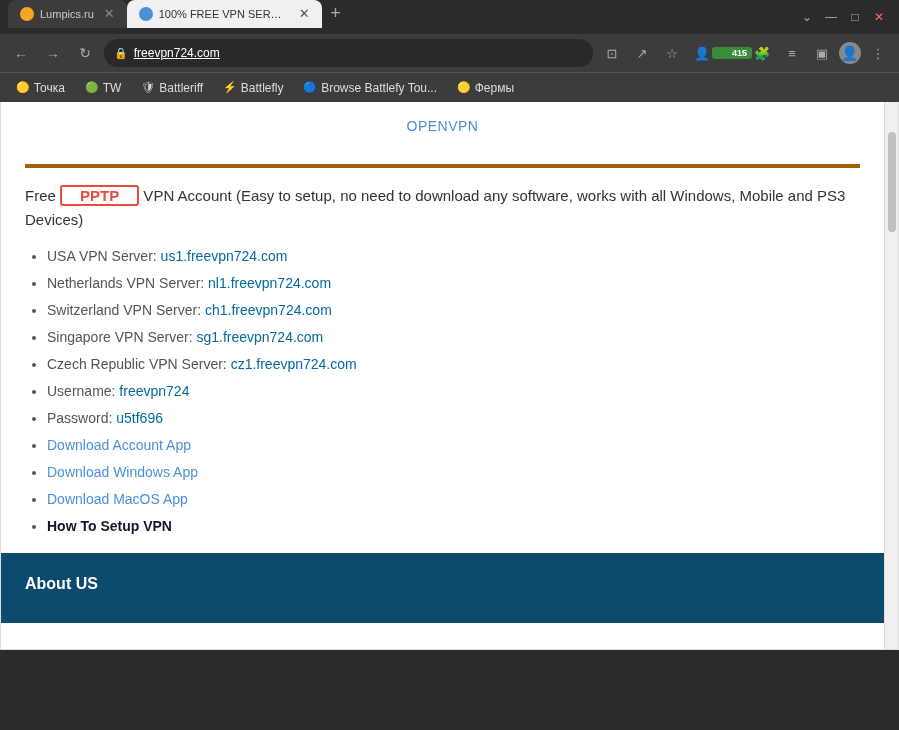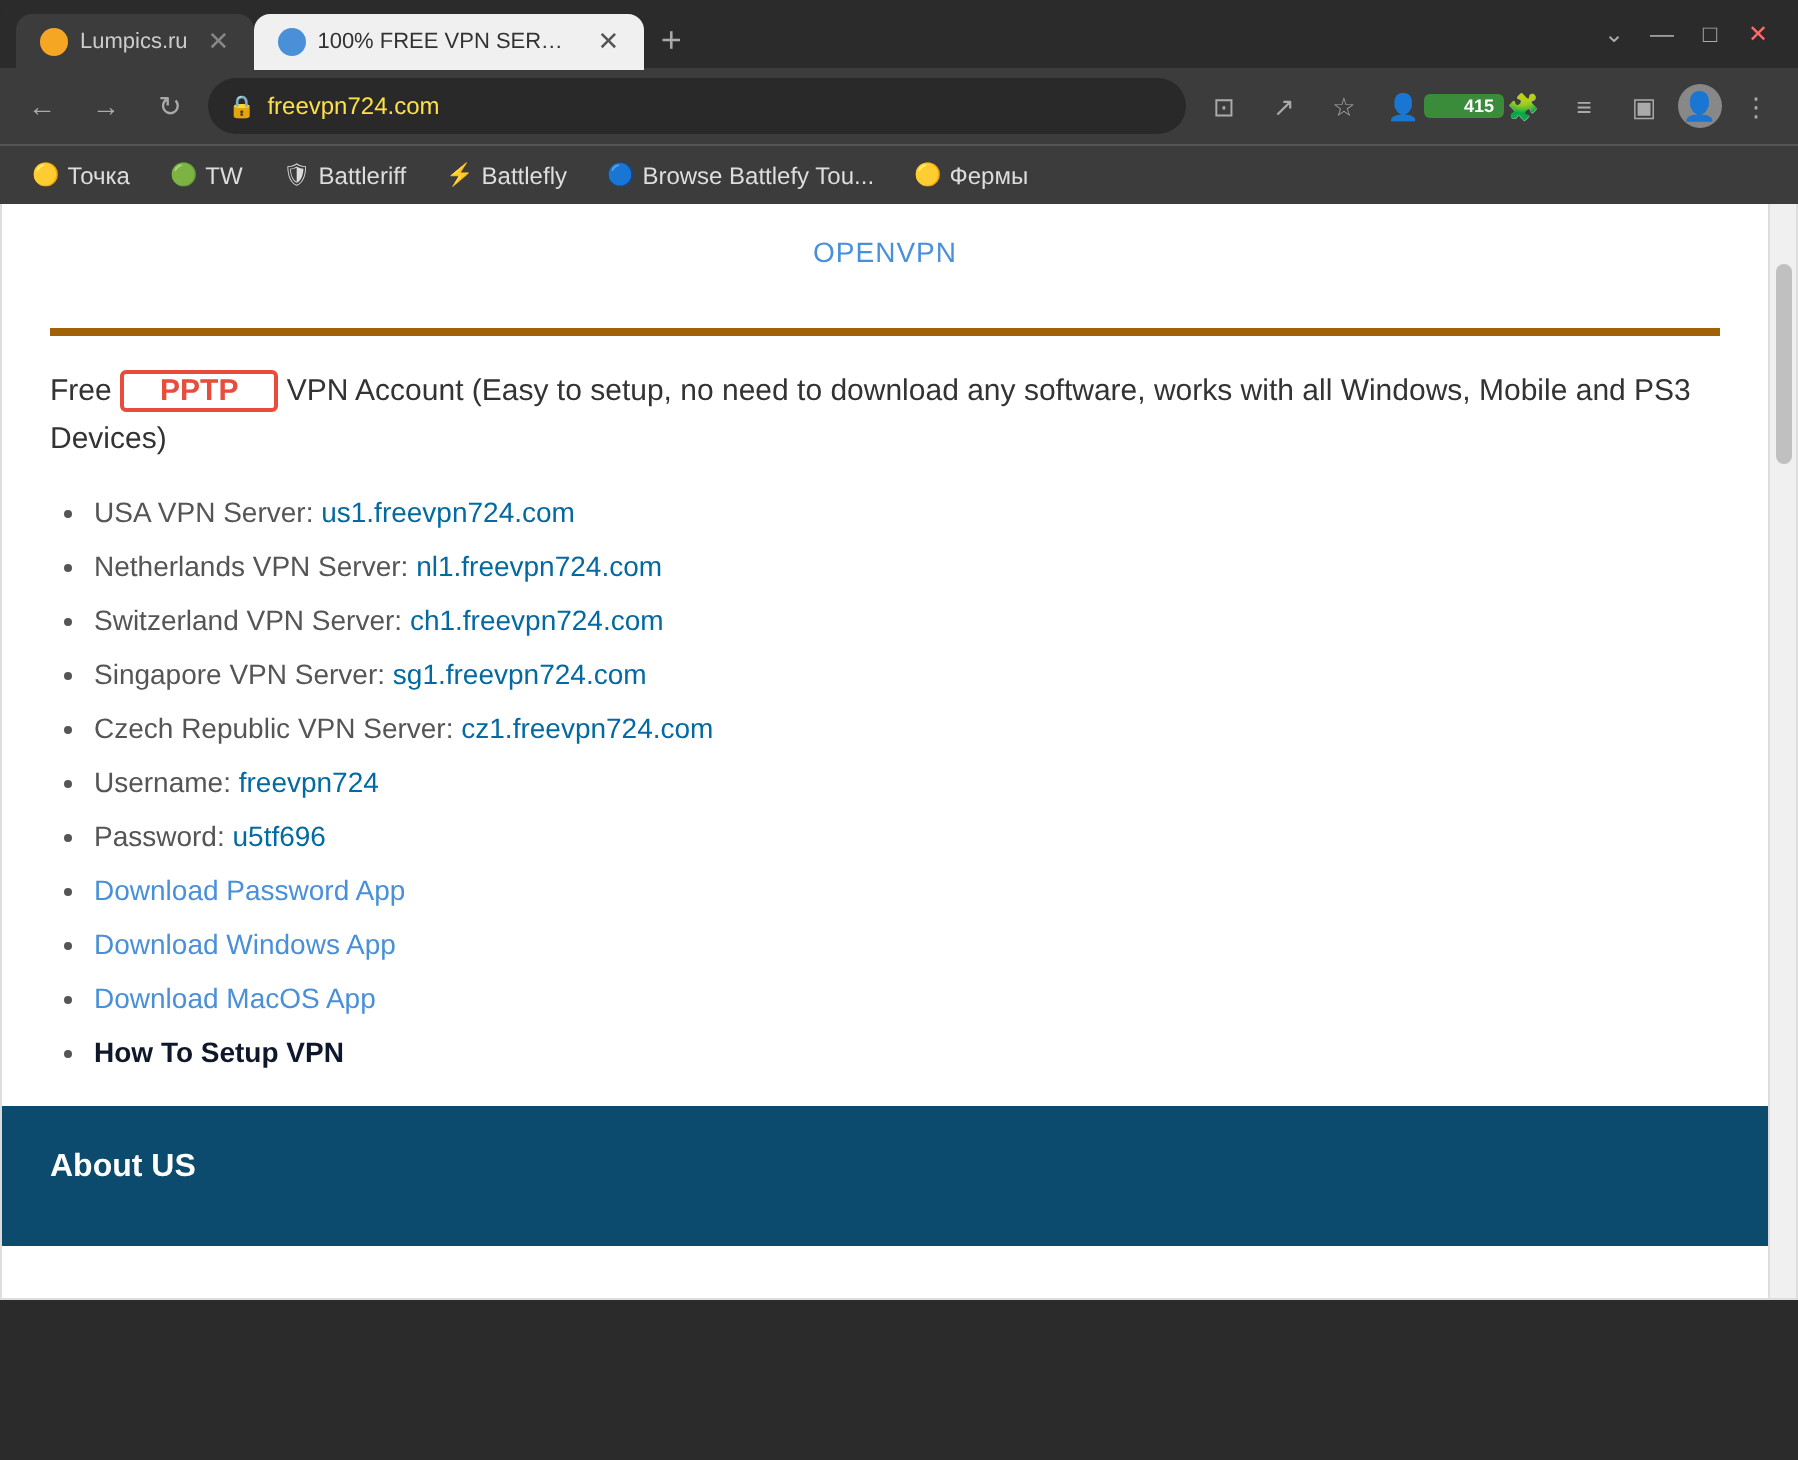--- a/index.html
+++ b/index.html
@@ -9,21 +9,21 @@
     .title-bar {
       background: #2b2b2b;
       height: 34px;
       display: flex;
       align-items: center;
       padding: 0 8px;
       justify-content: space-between;
     }
     .tab-bar {
       display: flex;
-      align-items: flex-end;
+      align-items: flex-start;
       flex: 1;
       height: 35px;
       gap: 0;
     }
     .tab {
       display: flex;
       align-items: center;
       height: 28px;
       padding: 0 12px;
       border-radius: 8px 8px 0 0;
@@ -90,21 +90,21 @@
       background: #292929;
       border-radius: 14px;
       display: flex;
       align-items: center;
       padding: 0 10px;
       gap: 6px;
       color: #ccc;
       font-size: 12px;
     }
     .lock-icon { color: #aaa; font-size: 11px; }
-    .address-text { color: #fde047; font-size: 12px; flex: 1; }
+    .address-text { color: #ffffff; font-size: 12px; flex: 1; text-decoration: underline; }
     .toolbar-icons {
       display: flex; align-items: center; gap: 4px;
     }
     .toolbar-icon {
       width: 26px; height: 26px;
       border-radius: 50%;
       display: flex; align-items: center; justify-content: center;
       color: #aaa; font-size: 13px; cursor: pointer;
     }
     .ext-badge {
@@ -307,21 +307,21 @@
           <li style="font-size:14px; color:#555; margin-bottom:6px;">
             <span>Czech Republic VPN Server:</span> <strong>cz1.freevpn724.com</strong>
           </li>
           <li style="font-size:14px; color:#555; margin-bottom:6px;">
             <span>Username:</span> <strong>freevpn724</strong>
           </li>
           <li style="font-size:14px; color:#555; margin-bottom:6px;">
             <span>Password:</span> <strong>u5tf696</strong>
           </li>
           <li style="font-size:14px; margin-bottom:6px;">
-            <a href="#" style="color:#4a90d9; text-decoration:none;">Download Password App</a>
+            <a href="#" style="color:#4a90d9; text-decoration:none;">Download Account App</a>
           </li>
           <li style="font-size:14px; margin-bottom:6px;">
             <a href="#" style="color:#4a90d9; text-decoration:none;">Download Windows App</a>
           </li>
           <li style="font-size:14px; margin-bottom:6px;">
             <a href="#" style="color:#4a90d9; text-decoration:none;">Download MacOS App</a>
           </li>
           <li style="font-size:14px; margin-bottom:6px;">
             <a href="#" style="color:#0f172a; text-decoration:none;font-weight:bold;">How To Setup VPN</a>
           </li>

